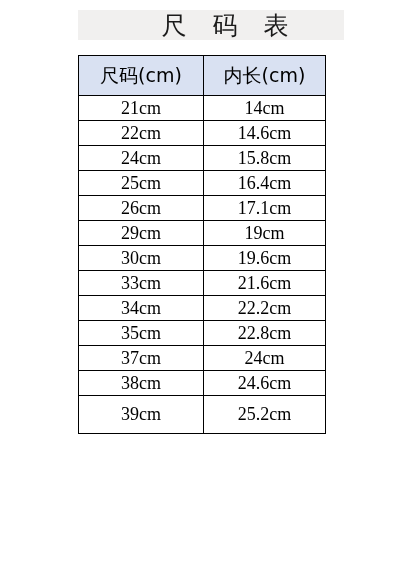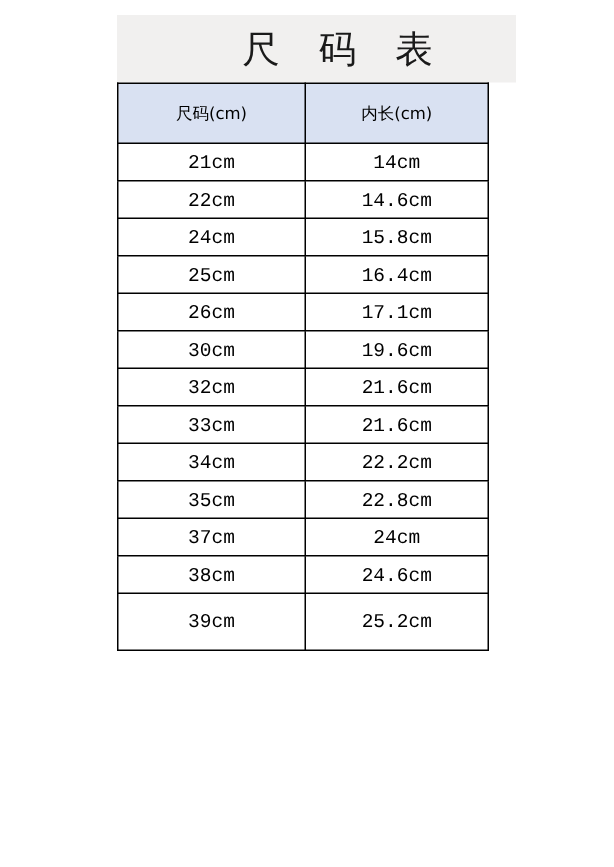--- a/index.html
+++ b/index.html
@@ -20,21 +20,21 @@
     height: 578px;
     background: #ffffff;
   }
 
   
   .title-band {
     position: absolute;
     left: 78px;
     top: 10px;
     width: 266px;
-    height: 45px;
+    height: 30px;
     background: #f1f0ef;
     display: flex;
     align-items: center;
     justify-content: center;
     box-sizing: border-box;
   }
   .title-text {
     font-family: "DejaVu Serif", "Liberation Serif", serif;
     font-size: 25px;
     font-weight: 400;
@@ -53,35 +53,35 @@
     top: 55px;
     width: 247px;
     border-collapse: collapse;
     table-layout: fixed;
   }
   .size-table td,
   .size-table th {
     border: 1px solid #000000;
     text-align: center;
     vertical-align: middle;
-    font-family: Liberation Mono, monospace;
-    font-size: 13px;
+    font-family: Liberation Serif, serif;
+    font-size: 18px;
     color: #000000;
     padding: 0;
     height: 25px;
     box-sizing: border-box;
   }
   .size-table col.c1 { width: 125px; }
   .size-table col.c2 { width: 122px; }
 
   .size-table thead th {
     background: #d9e1f2;
     height: 40px;
     font-family: "DejaVu Sans", sans-serif;
-    font-size: 11px;
+    font-size: 19px;
     font-weight: 400;
   }
 
   .size-table tbody tr.last-row td {
     height: 38px;
   }
 </style>
 </head>
 <body>
 
@@ -117,26 +117,26 @@
         </tr>
         <tr>
           <td>25cm</td>
           <td>16.4cm</td>
         </tr>
         <tr>
           <td>26cm</td>
           <td>17.1cm</td>
         </tr>
         <tr>
+          <td>29cm</td>
+          <td>19cm</td>
+        </tr>
+        <tr>
           <td>30cm</td>
           <td>19.6cm</td>
-        </tr>
-        <tr>
-          <td>32cm</td>
-          <td>21.6cm</td>
         </tr>
         <tr>
           <td>33cm</td>
           <td>21.6cm</td>
         </tr>
         <tr>
           <td>34cm</td>
           <td>22.2cm</td>
         </tr>
         <tr>

